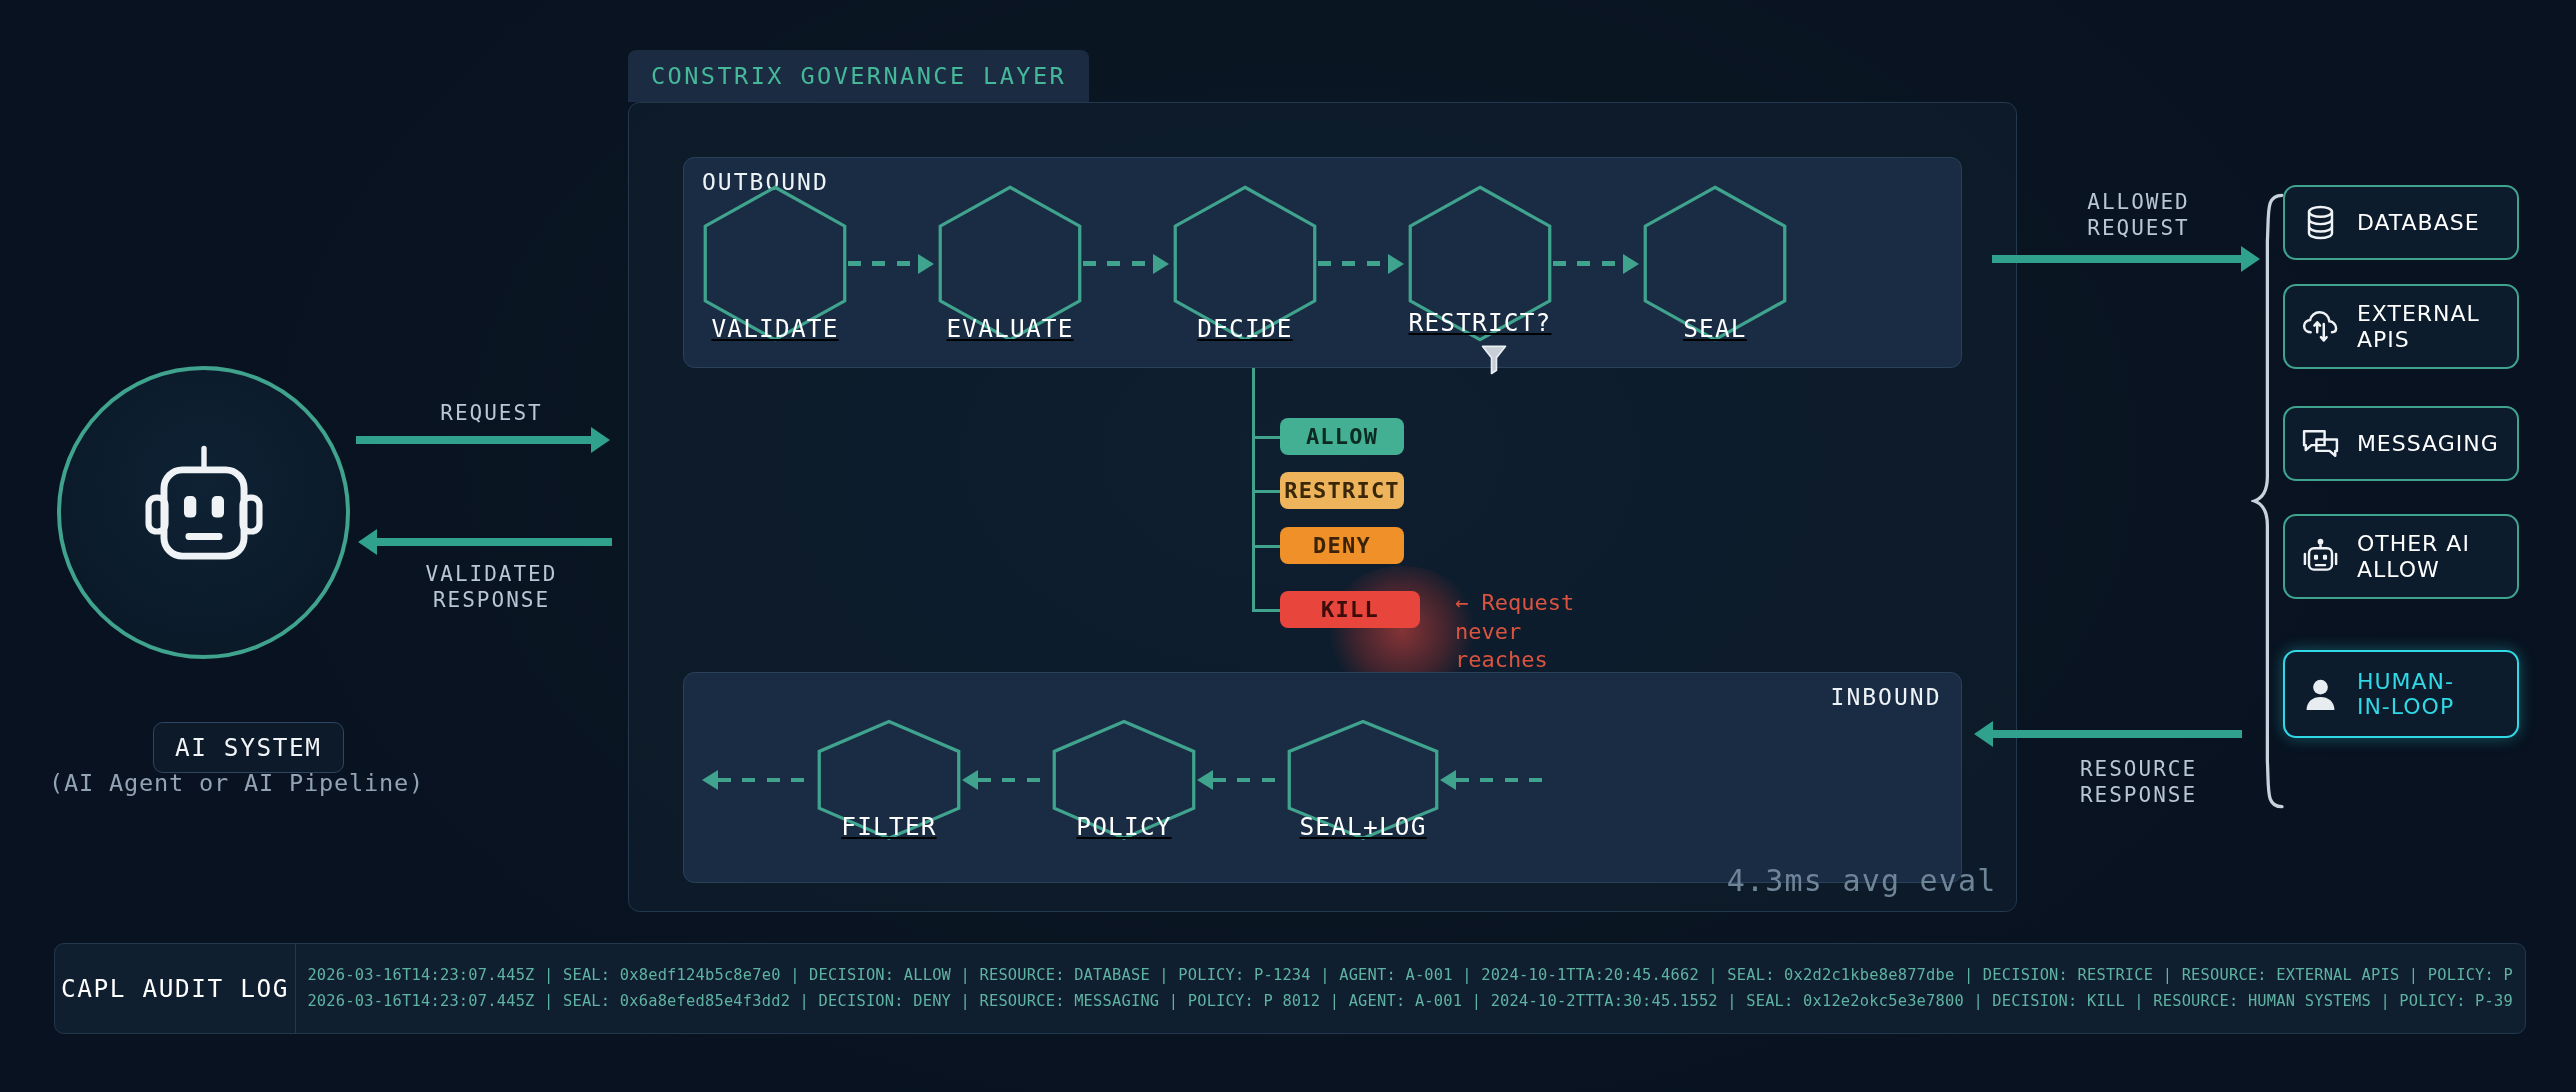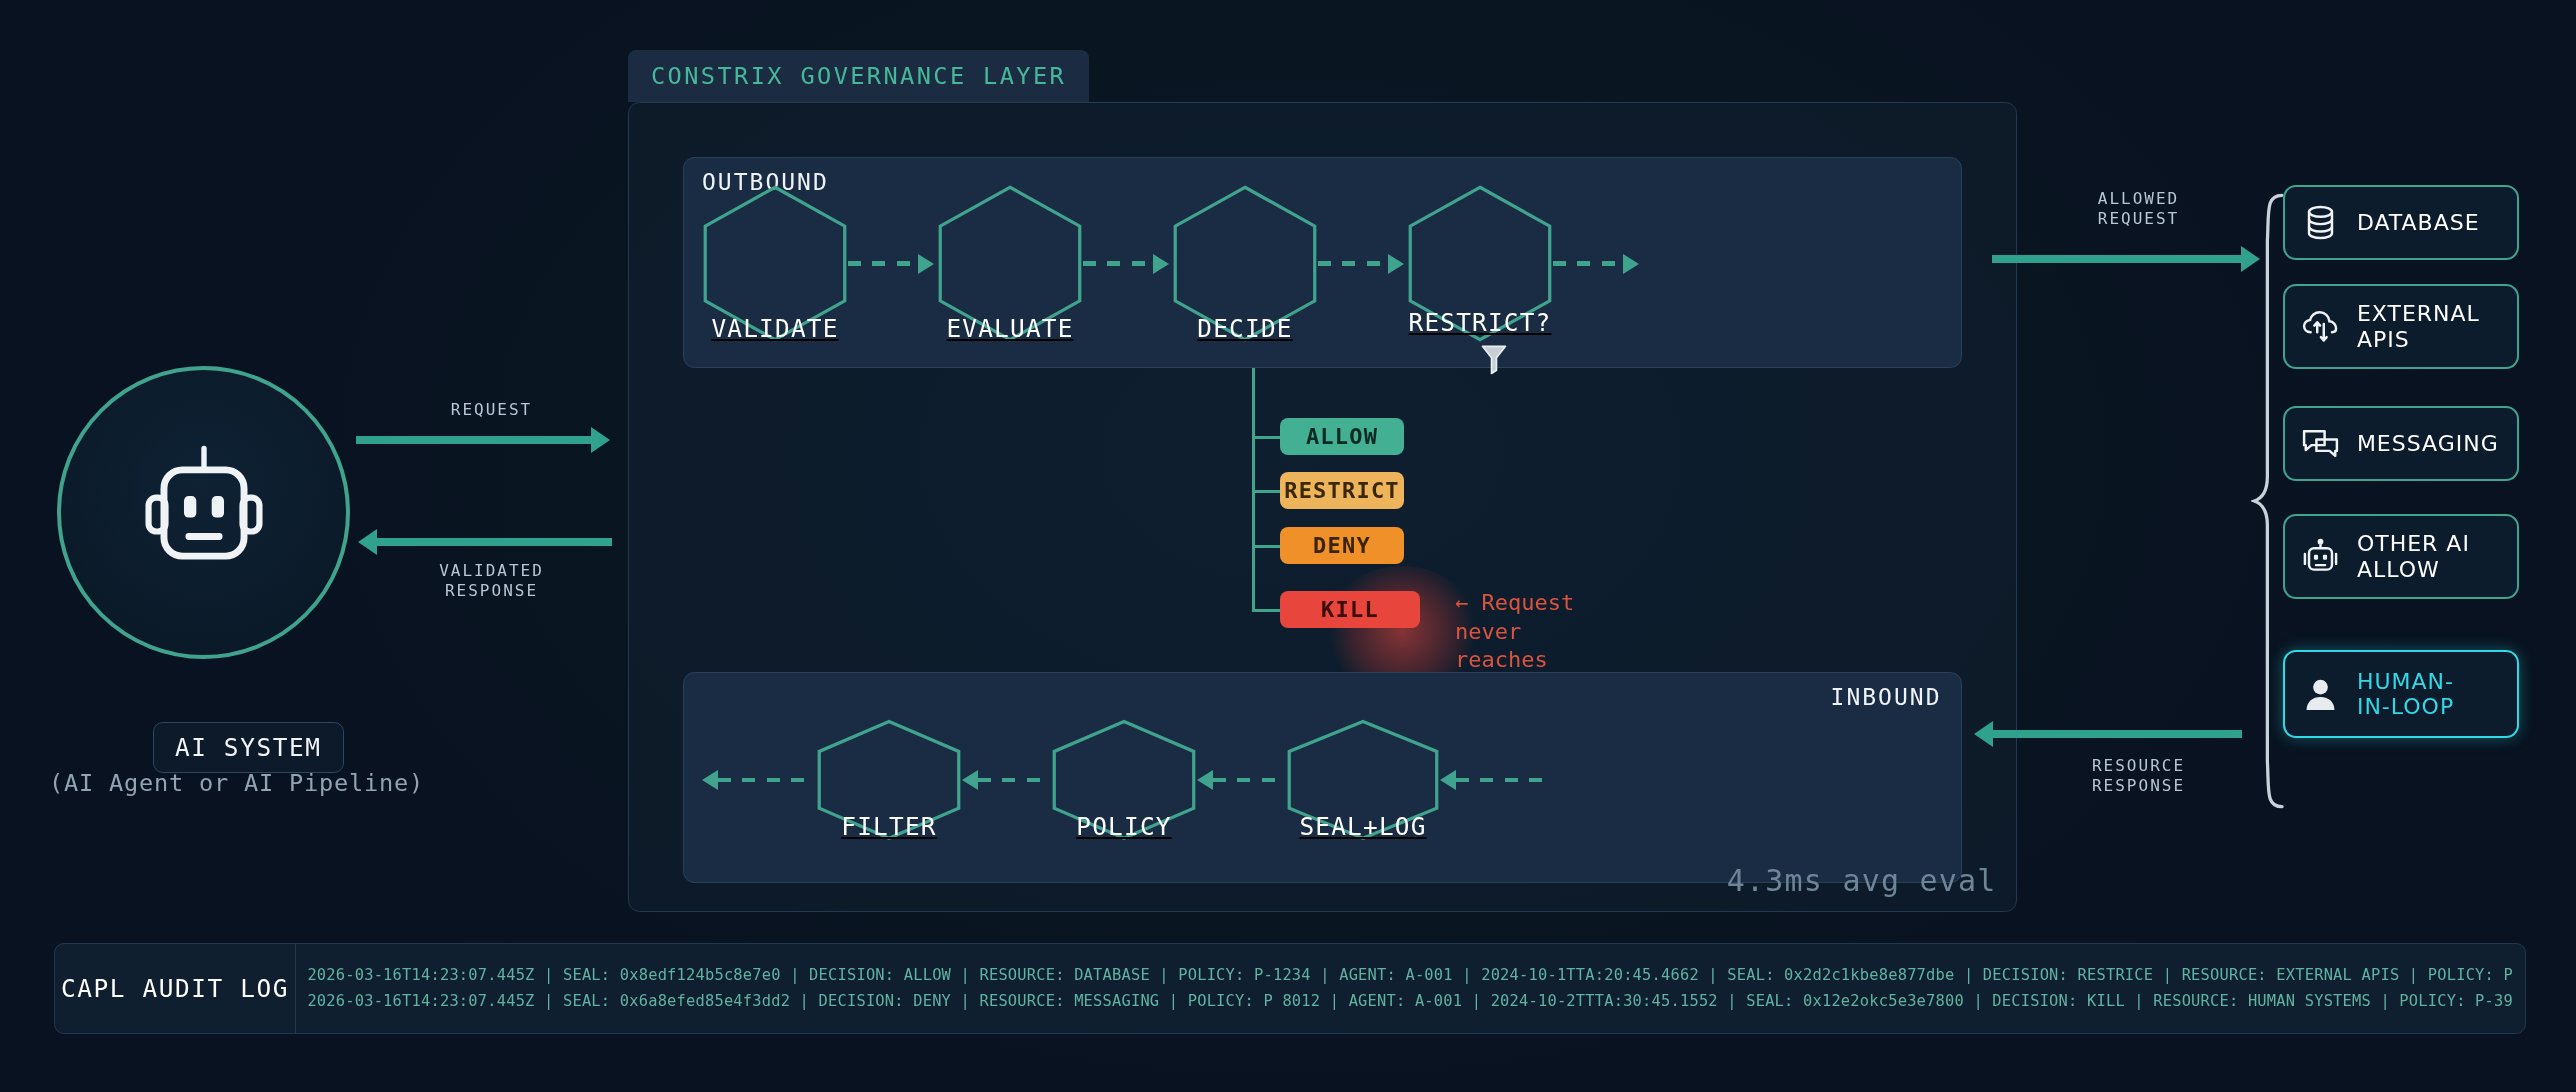--- a/index.html
+++ b/index.html
@@ -37,21 +37,21 @@
   .ai-sub {
     position: absolute; left: 0px; top: 720px;
     transform: translateY(-317px);
     color: #93a3b4; font-size: 23.6px; letter-spacing: 0.8px;
     font-family: "DejaVu Sans Mono", monospace;
     white-space: nowrap;
   }
 
   
   .flowlabel {
-    position: absolute; color: #b9c6d4; font-size: 16px; letter-spacing: 2px;
+    position: absolute; color: #b9c6d4; font-size: 21px; letter-spacing: 2px;
     font-family: "DejaVu Sans Mono", monospace; text-align: center; line-height: 1.25;
     white-space: pre-line;
   }
   .harrow { position: absolute; height: 8.1px; background: #2fa18c; }
   .harrow::after {
     content: ""; position: absolute; top: 50%; width: 0; height: 0;
     border-top: 13px solid transparent; border-bottom: 13px solid transparent;
   }
   .harrow.right::after { right: -18px; transform: translateY(-50%); border-left: 19.5px solid #2fa18c; }
   .harrow.left::after  { left: -18px;  transform: translateY(-50%); border-right: 19.5px solid #2fa18c; }
@@ -252,20 +252,26 @@
                 <path d="M3 4 H31 L20 18 V33 L14 37 V18 Z" fill="#c7ced6" stroke="#e9eef3" stroke-width="2" stroke-linejoin="round"></path>
               </svg>
             </span>
           </div>
 
           <div class="dashline right" style="width:89px;">
             <div class="seg" style="width:70px;"></div>
               <div class="tip"></div>
           </div>
 
+          <div class="hexnode" style="width:146px;height:159px;">
+            <svg viewBox="0 0 180 196" preserveAspectRatio="none">
+              <polygon points="90,4 176,52 176,144 90,192 4,144 4,52" fill="none" stroke="#3fa38e" stroke-width="4"></polygon>
+            </svg>
+            <span class="hexlabel">SEAL</span>
+          </div>
 
         </div>
       </div>
 
       <div id="branch">
         <div class="branch-stem" style="left:0; top:0; height:244px;"></div>
 
         <div class="branch-tick" style="left:0; top:68px;"></div>
         <div class="branch-tick" style="left:0; top:122px;"></div>
         <div class="branch-tick" style="left:0; top:177px;"></div>

